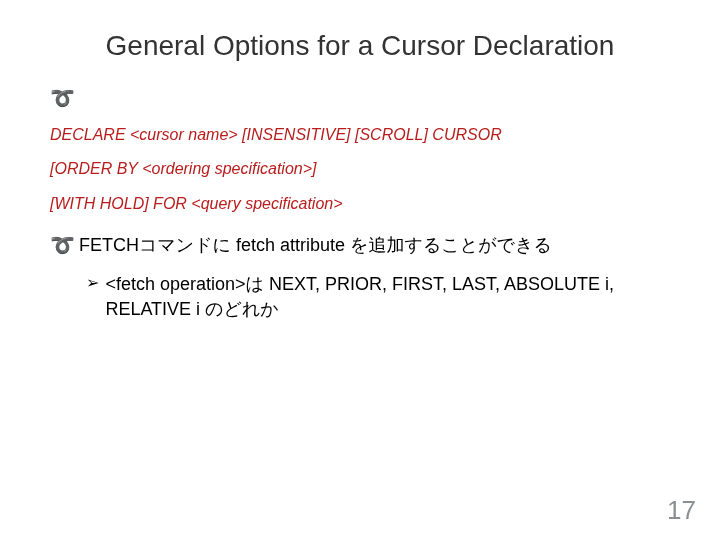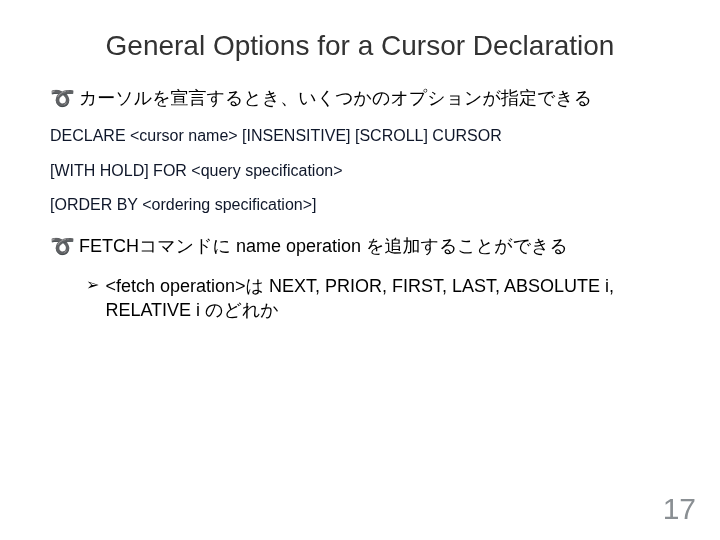--- a/index.html
+++ b/index.html
@@ -38,64 +38,64 @@
   }
   .curl {
     color: #000000;
     font-size: 20px;
     margin-right: 4px;
     line-height: 1.2;
     flex-shrink: 0;
   }
   .code {
     font-size: 16px;
-    color: #0f172a;
+    font-style: italic;
+    color: #b91c1c;
     margin-bottom: 12px;
     line-height: 1.4;
   }
   .sub {
     display: flex;
     align-items: flex-start;
     margin-left: 36px;
     font-size: 18px;
     color: #000000;
     line-height: 1.35;
   }
   .tri {
     margin-right: 6px;
     flex-shrink: 0;
     font-size: 16px;
   }
   .pagenum {
     position: absolute;
     right: 24px;
     bottom: 14px;
-    font-size: 30px;
+    font-size: 26px;
     color: #8a8f93;
   }
 </style>
 </head>
 <body>
 
 <div class="slide">
 
   <div class="title">General Options for a Cursor Declaration</div>
 
   <div class="line bullet-line">
     <span class="curl">➰</span>
-    <span>カーソルを宣言するとき、いくつかのオプションが指定できる</span>
   </div>
 
   <div class="code">DECLARE &lt;cursor name&gt; [INSENSITIVE] [SCROLL] CURSOR</div>
+  <div class="code">[ORDER BY &lt;ordering specification&gt;]</div>
   <div class="code"> [WITH HOLD] FOR &lt;query specification&gt;</div>
-  <div class="code">[ORDER BY &lt;ordering specification&gt;]</div>
 
   <div class="line bullet-line" style="margin-top:18px;">
     <span class="curl">➰</span>
-    <span>FETCHコマンドに name operation を追加することができる</span>
+    <span>FETCHコマンドに fetch attribute を追加することができる</span>
   </div>
 
 
   <div class="sub">
     <span class="tri">➢</span>
     <span>&lt;fetch operation&gt;は NEXT, PRIOR, FIRST, LAST, ABSOLUTE i, RELATIVE i のどれか</span>
   </div>
 
   <div class="pagenum">17</div>
 

